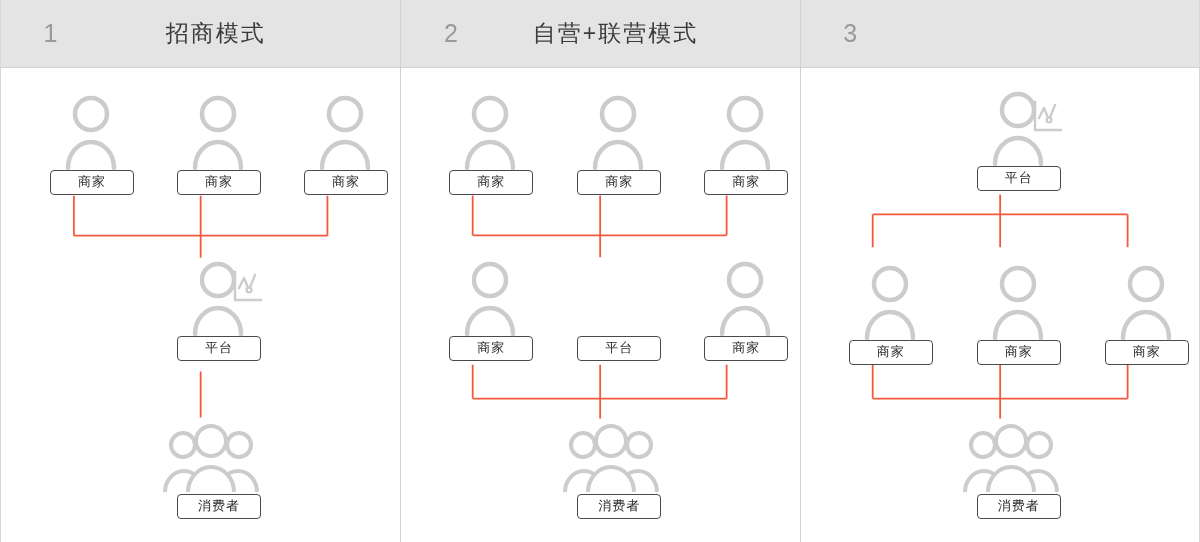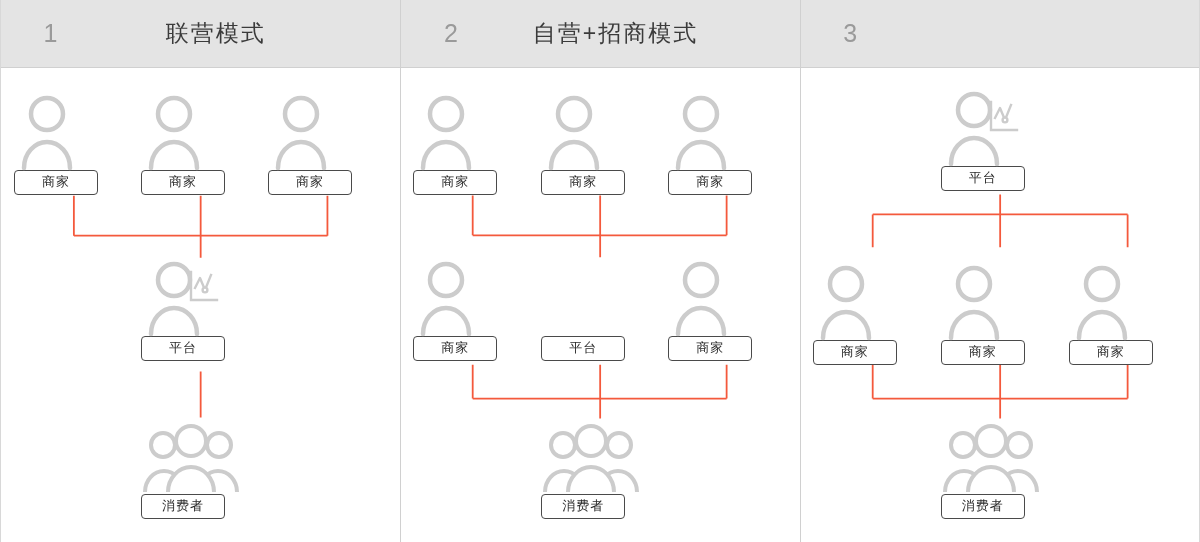--- a/index.html
+++ b/index.html
@@ -66,21 +66,21 @@
     inset:0;
   }
 
   
   .node{
     position:absolute;
     width:120px;
     margin-left:-60px;     
     display:flex;
     flex-direction:column;
-    align-items:flex-start;
+    align-items:flex-end;
   }
   .icon-wrap{
     position:relative;
     width:76px;height:76px;
     display:block;
   }
   .icon-wrap.group{width:100px;height:70px;}
   .icon-wrap svg{display:block;width:100%;height:100%;overflow:visible;}
   .icon-blank{width:76px;height:76px;}
 
@@ -107,21 +107,21 @@
   }
 </style>
 </head>
 <body>
 
 <div class="board">
 
   <section class="panel">
     <header class="phead">
       <span class="pnum">1</span>
-      <span class="ptitle">联营模式</span>
+      <span class="ptitle">招商模式</span>
     </header>
     <div class="pbody">
       <div class="stage">
           <svg class="links" viewBox="0 0 400 474" preserveAspectRatio="none">
             <path d="M73 128 L73 168 M200 128 L200 168 M327 128 L327 168 M73 168 L327 168 M200 168 L200 190 M200 304 L200 350 " stroke="#f4593c" stroke-width="1.8" fill="none"></path>
           </svg>
           <div class="node" style="left: 73px; top: 24px;">
             <span class="icon-wrap">
               <svg viewBox="0 0 76 76">
                 <circle cx="33" cy="22" r="16" fill="none" stroke="#cccccc" stroke-width="4.5"></circle>
@@ -175,21 +175,21 @@
             </span>
             <span class="tag">消费者</span>
           </div>
         </div>
     </div>
   </section>
 
   <section class="panel">
     <header class="phead">
       <span class="pnum">2</span>
-      <span class="ptitle">自营+招商模式</span>
+      <span class="ptitle">自营+联营模式</span>
     </header>
     <div class="pbody">
       <div class="stage">
           <svg class="links" viewBox="0 0 400 474" preserveAspectRatio="none">
             <path d="M72 128 L72 168 M200 128 L200 168 M327 128 L327 168 M72 168 L327 168 M200 168 L200 190 M72 298 L72 332 M200 298 L200 332 M327 298 L327 332 M72 332 L327 332 M200 332 L200 352 " stroke="#f4593c" stroke-width="1.8" fill="none"></path>
           </svg>
           <div class="node" style="left: 72px; top: 24px;">
             <span class="icon-wrap">
               <svg viewBox="0 0 76 76">
                 <circle cx="33" cy="22" r="16" fill="none" stroke="#cccccc" stroke-width="4.5"></circle>

